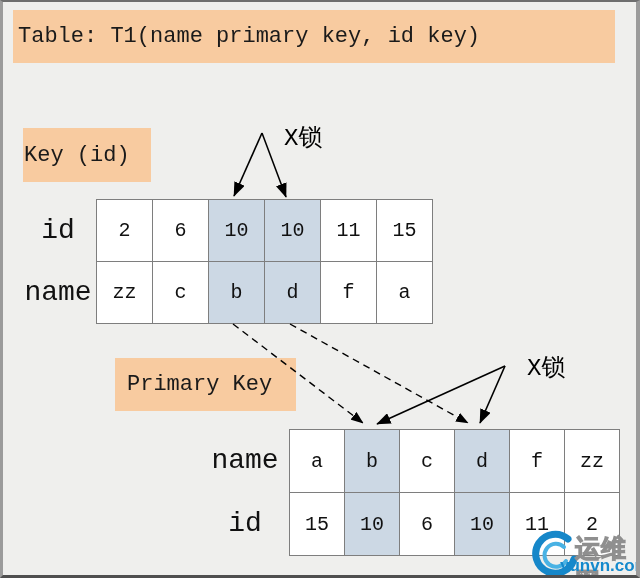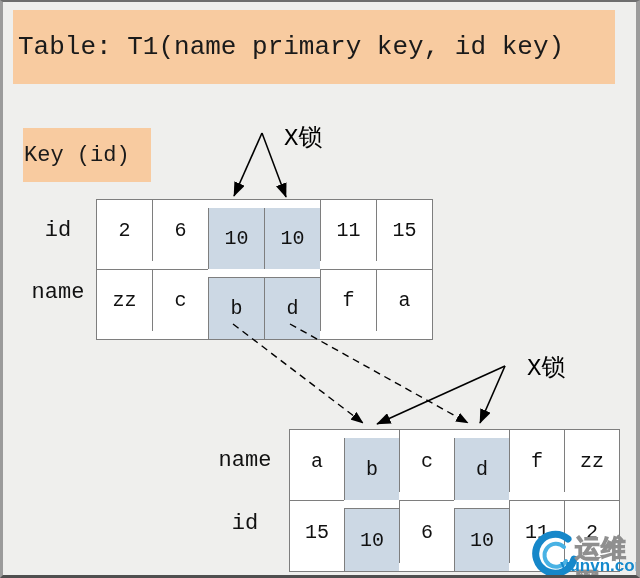--- a/index.html
+++ b/index.html
@@ -15,46 +15,46 @@
     overflow:hidden;
     font-family:"Liberation Mono","DejaVu Sans Mono",monospace;
     color:#111;
   }
   .banner {
     position:absolute;
     background:#f8cba0;
     display:flex; align-items:center;
     color:#1a1a1a;
   }
-  .title-banner { left:10px; top:8px; width:597px; height:74px; font-size:26px; padding-left:5px; }
+  .title-banner { left:10px; top:8px; width:597px; height:53px; font-size:22px; padding-left:5px; }
   .key-banner   { left:20px; top:126px; width:127px; height:54px; font-size:22px; padding-left:1px; }
   .pk-banner    { left:112px; top:356px; width:169px; height:53px; font-size:22px; padding-left:12px; }
   .xlock { position:absolute; font-size:24px; color:#000; }
   .xlock-top    { left:281px; top:119px; }
   .xlock-bottom { left:524px; top:349px; }
 
   .dtable { position:absolute; border:1px solid #7e7e7e; background:#fff; }
   .trow { display:flex; }
   .cell {
     display:flex; align-items:center; justify-content:center;
     font-size:20px; background:#fff;
     border-left:1px solid #7e7e7e;
   }
   .trow .cell:first-child { border-left:none; }
   .trow + .trow .cell { border-top:1px solid #7e7e7e; }
-  .hl { background:#ccd8e4;margin-top:8px; }
+  .hl { background:#ccd8e4; }
 
   .t1 { left:93px; top:197px; }
   .t1 .cell { width:55px; height:61px; }
   .t2 { left:286px; top:427px; }
   .t2 .cell { width:54px; height:62px; }
 
   .rowlabel {
     position:absolute; display:flex; align-items:center; justify-content:center;
-    font-size:22px; color:#111;
+    font-size:28px; color:#111;
   }
   .lab-t1-id   { left:22px;  top:197px; width:66px; height:62px; }
   .lab-t1-name { left:22px;  top:259px; width:66px; height:62px; }
   .lab-t2-name { left:208px; top:427px; width:68px; height:63px; }
   .lab-t2-id   { left:208px; top:490px; width:68px; height:63px; }
 
   .overlay { position:absolute; left:0; top:0; width:640px; height:578px; pointer-events:none; }
 
   .watermark { position:absolute; left:0; top:0; width:640px; height:578px; pointer-events:none; }
   .wm-logo { position:absolute; left:524px; top:528px; }
@@ -100,20 +100,23 @@
     <div class="trow">
       <div class="cell">zz</div>
       <div class="cell">c</div>
       <div class="cell hl">b</div>
       <div class="cell hl">d</div>
       <div class="cell">f</div>
       <div class="cell">a</div>
     </div>
   </div>
 
+  <div class="banner pk-banner">
+    <span>Primary Key</span>
+  </div>
 
   <div class="xlock xlock-bottom">X锁</div>
 
   <div class="rowlabel lab-t2-name">name</div>
   <div class="rowlabel lab-t2-id">id</div>
 
   <div class="dtable t2">
     <div class="trow">
       <div class="cell">a</div>
       <div class="cell hl">b</div>

